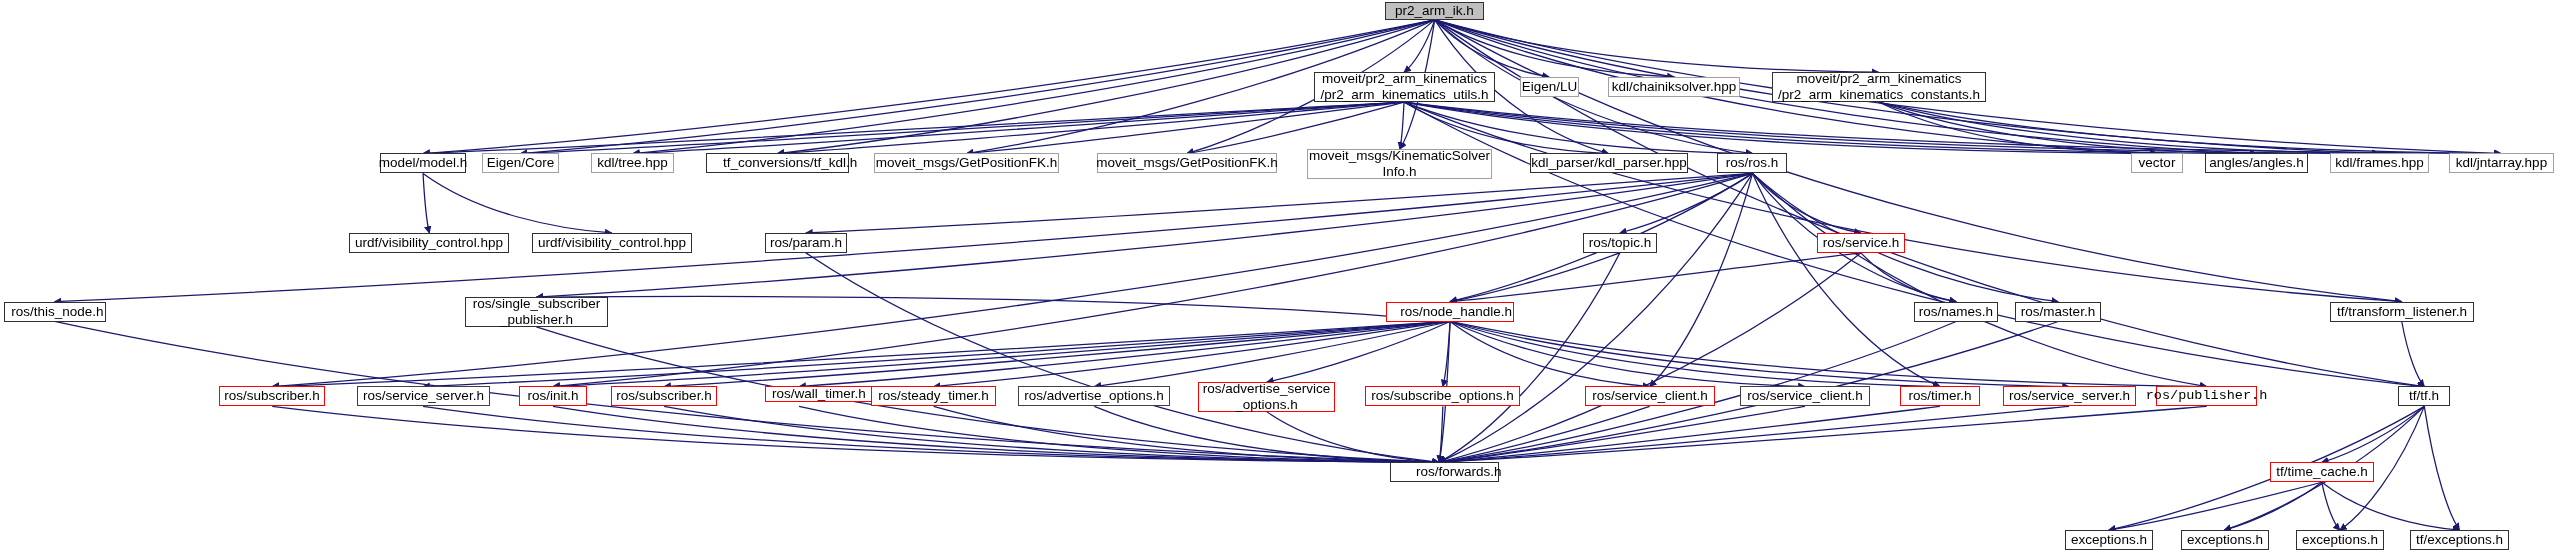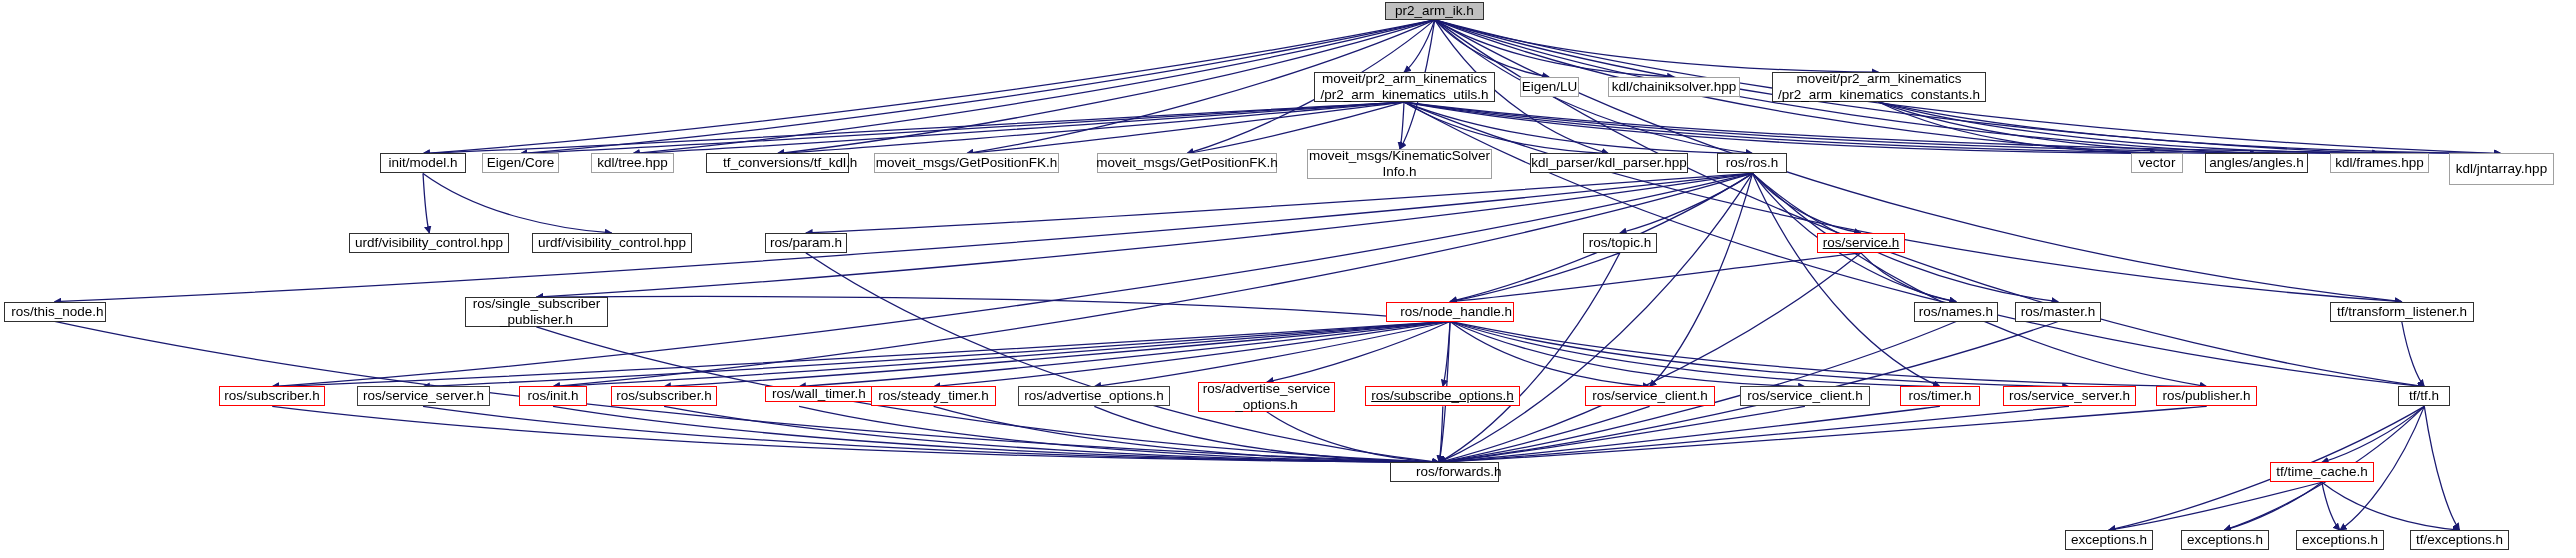--- a/index.html
+++ b/index.html
@@ -152,61 +152,61 @@
       </g>
   </svg>
   <div id="node-layer">
       <div class="node k-root" style="left: 1385px; top: 1.8px; width: 99px; height: 18px;">pr2_arm_ik.h</div>
       <div class="node k-bold" style="left: 1314px; top: 72px; width: 181px; height: 30px;">moveit/pr2_arm_kinematics
 /pr2_arm_kinematics_utils.h</div>
       <div class="node k-plain" style="left: 1520px; top: 77px; width: 59px; height: 20px;">Eigen/LU</div>
       <div class="node k-plain" style="left: 1608px; top: 77px; width: 132px; height: 20px;">kdl/chainiksolver.hpp</div>
       <div class="node k-bold" style="left: 1772px; top: 72px; width: 214px; height: 30px;">moveit/pr2_arm_kinematics
 /pr2_arm_kinematics_constants.h</div>
-      <div class="node k-bold" style="left: 380px; top: 153px; width: 86px; height: 20px;">init/model.h</div>
+      <div class="node k-bold" style="left: 380px; top: 153px; width: 86px; height: 20px;">model/model.h</div>
       <div class="node k-plain" style="left: 482px; top: 153px; width: 77px; height: 20px;">Eigen/Core</div>
       <div class="node k-plain" style="left: 591px; top: 153px; width: 83px; height: 20px;">kdl/tree.hpp</div>
       <div class="node k-bold" style="left: 706px; top: 153px; width: 143px; height: 20px; padding-left: 29px;">tf_conversions/tf_kdl.h</div>
       <div class="node k-plain" style="left: 874px; top: 153px; width: 185px; height: 20px;">moveit_msgs/GetPositionFK.h</div>
       <div class="node k-plain" style="left: 1097px; top: 153px; width: 180px; height: 20px;">moveit_msgs/GetPositionFK.h</div>
       <div class="node k-plain" style="left: 1307px; top: 149px; width: 185px; height: 30px;">moveit_msgs/KinematicSolver
 Info.h</div>
       <div class="node k-bold" style="left: 1530px; top: 153px; width: 158px; height: 20px;">kdl_parser/kdl_parser.hpp</div>
       <div class="node k-bold" style="left: 1717px; top: 153px; width: 70px; height: 20px;">ros/ros.h</div>
       <div class="node k-plain" style="left: 2131px; top: 153px; width: 52px; height: 20px; text-align: center;">vector</div>
       <div class="node k-bold" style="left: 2205px; top: 153px; width: 103px; height: 20px;">angles/angles.h</div>
       <div class="node k-plain" style="left: 2330px; top: 153px; width: 99px; height: 20px;">kdl/frames.hpp</div>
-      <div class="node k-plain" style="left: 2449px; top: 153px; width: 105px; height: 32px;">kdl/jntarray.hpp</div>
+      <div class="node k-plain" style="left: 2449px; top: 153px; width: 105px; height: 20px;">kdl/jntarray.hpp</div>
       <div class="node k-bold" style="left: 349px; top: 233px; width: 160px; height: 20px;">urdf/visibility_control.hpp</div>
       <div class="node k-bold" style="left: 532px; top: 233px; width: 160px; height: 20px;">urdf/visibility_control.hpp</div>
       <div class="node k-bold" style="left: 765px; top: 233px; width: 82px; height: 20px;">ros/param.h</div>
       <div class="node k-bold" style="left: 1583px; top: 233px; width: 74px; height: 20px;">ros/topic.h</div>
-      <div class="node k-red" style="left: 1817px; top: 233px; width: 88px; height: 20px; text-decoration: underline;">ros/service.h</div>
+      <div class="node k-red" style="left: 1817px; top: 233px; width: 88px; height: 20px;">ros/service.h</div>
       <div class="node k-bold" style="left: 3.6px; top: 302px; width: 102px; height: 20px; padding-left: 9px;">ros/this_node.h</div>
       <div class="node k-bold" style="left: 465px; top: 297px; width: 143px; height: 30px;">ros/single_subscriber
 _publisher.h</div>
       <div class="node k-red" style="left: 1386px; top: 302px; width: 128px; height: 20px; padding-left: 16px;">ros/node_handle.h</div>
       <div class="node k-bold" style="left: 1914px; top: 302px; width: 84px; height: 20px;">ros/names.h</div>
       <div class="node k-bold" style="left: 2015px; top: 302px; width: 86px; height: 20px;">ros/master.h</div>
       <div class="node k-bold" style="left: 2330px; top: 302px; width: 144px; height: 20px;">tf/transform_listener.h</div>
       <div class="node k-red" style="left: 219px; top: 386px; width: 106px; height: 20px;">ros/subscriber.h</div>
       <div class="node k-dark" style="left: 357px; top: 386px; width: 133px; height: 20px;">ros/service_server.h</div>
       <div class="node k-red" style="left: 519px; top: 386px; width: 68px; height: 20px;">ros/init.h</div>
       <div class="node k-red" style="left: 611px; top: 386px; width: 106px; height: 20px;">ros/subscriber.h</div>
       <div class="node k-red" style="left: 745px; top: 386px; width: 108px; height: 16px; margin-left: 20px;">ros/wall_timer.h</div>
       <div class="node k-red" style="left: 871px; top: 386px; width: 125px; height: 20px;">ros/steady_timer.h</div>
       <div class="node k-dark" style="left: 1018px; top: 386px; width: 152px; height: 20px;">ros/advertise_options.h</div>
       <div class="node k-red" style="left: 1198px; top: 382px; width: 137px; height: 30px;">ros/advertise_service
 _options.h</div>
-      <div class="node k-red" style="left: 1365px; top: 386px; width: 155px; height: 20px; text-decoration: underline;">ros/subscribe_options.h</div>
+      <div class="node k-red" style="left: 1365px; top: 386px; width: 155px; height: 20px;">ros/subscribe_options.h</div>
       <div class="node k-red" style="left: 1585px; top: 386px; width: 130px; height: 20px;">ros/service_client.h</div>
       <div class="node k-dark" style="left: 1740px; top: 386px; width: 130px; height: 20px;">ros/service_client.h</div>
       <div class="node k-red" style="left: 1900px; top: 386px; width: 80px; height: 20px;">ros/timer.h</div>
       <div class="node k-red" style="left: 2003px; top: 386px; width: 133px; height: 20px;">ros/service_server.h</div>
-      <div class="node k-red" style="left: 2156px; top: 386px; width: 101px; height: 20px;">ros/publisher.h</div>
+      <div class="node k-red" style="left: 2156px; top: 386px; width: 101px; height: 20px; font-family: Liberation Mono, monospace;">ros/publisher.h</div>
       <div class="node k-bold" style="left: 2398px; top: 386px; width: 52px; height: 20px;">tf/tf.h</div>
       <div class="node k-bold" style="left: 1390px; top: 462px; width: 109px; height: 20px; padding-left: 32px;">ros/forwards.h</div>
       <div class="node k-red" style="left: 2270px; top: 462px; width: 104px; height: 20px;">tf/time_cache.h</div>
       <div class="node k-bold" style="left: 2065px; top: 530px; width: 88px; height: 20px;">exceptions.h</div>
       <div class="node k-bold" style="left: 2181px; top: 530px; width: 88px; height: 20px;">exceptions.h</div>
       <div class="node k-bold" style="left: 2296px; top: 530px; width: 88px; height: 20px;">exceptions.h</div>
       <div class="node k-bold" style="left: 2410px; top: 530px; width: 99px; height: 20px;">tf/exceptions.h</div>
     </div>
 </div>
 

